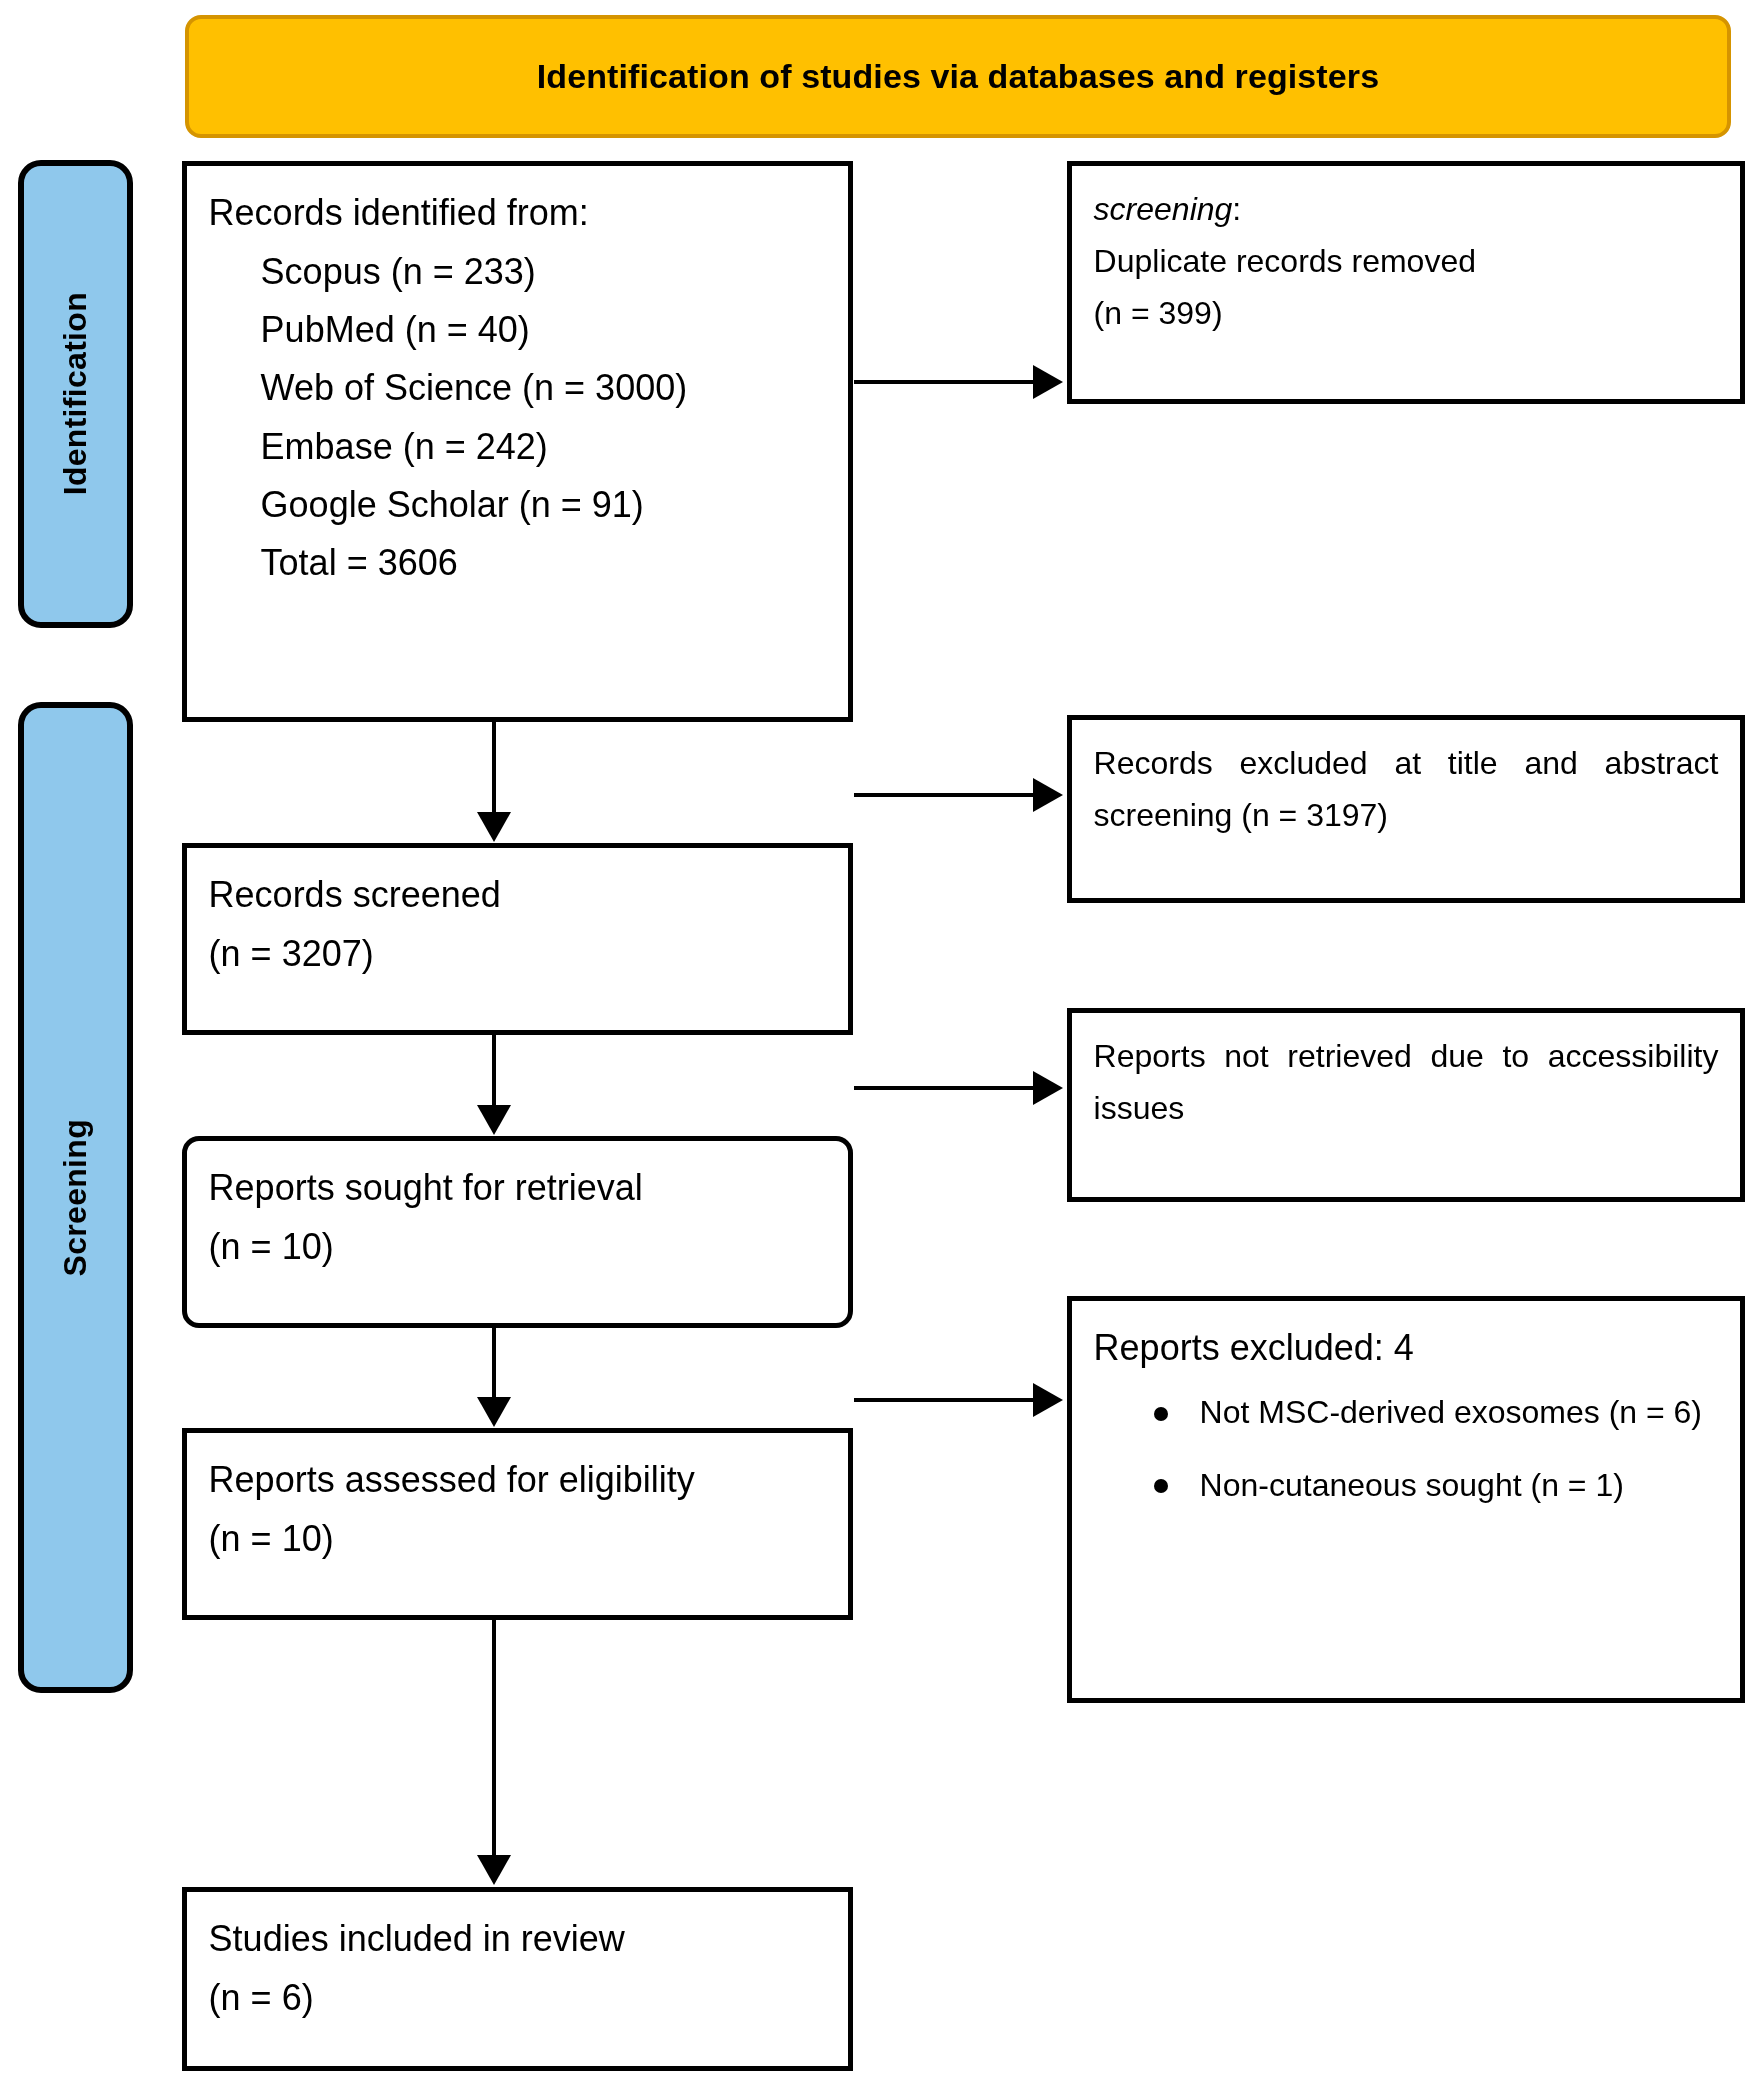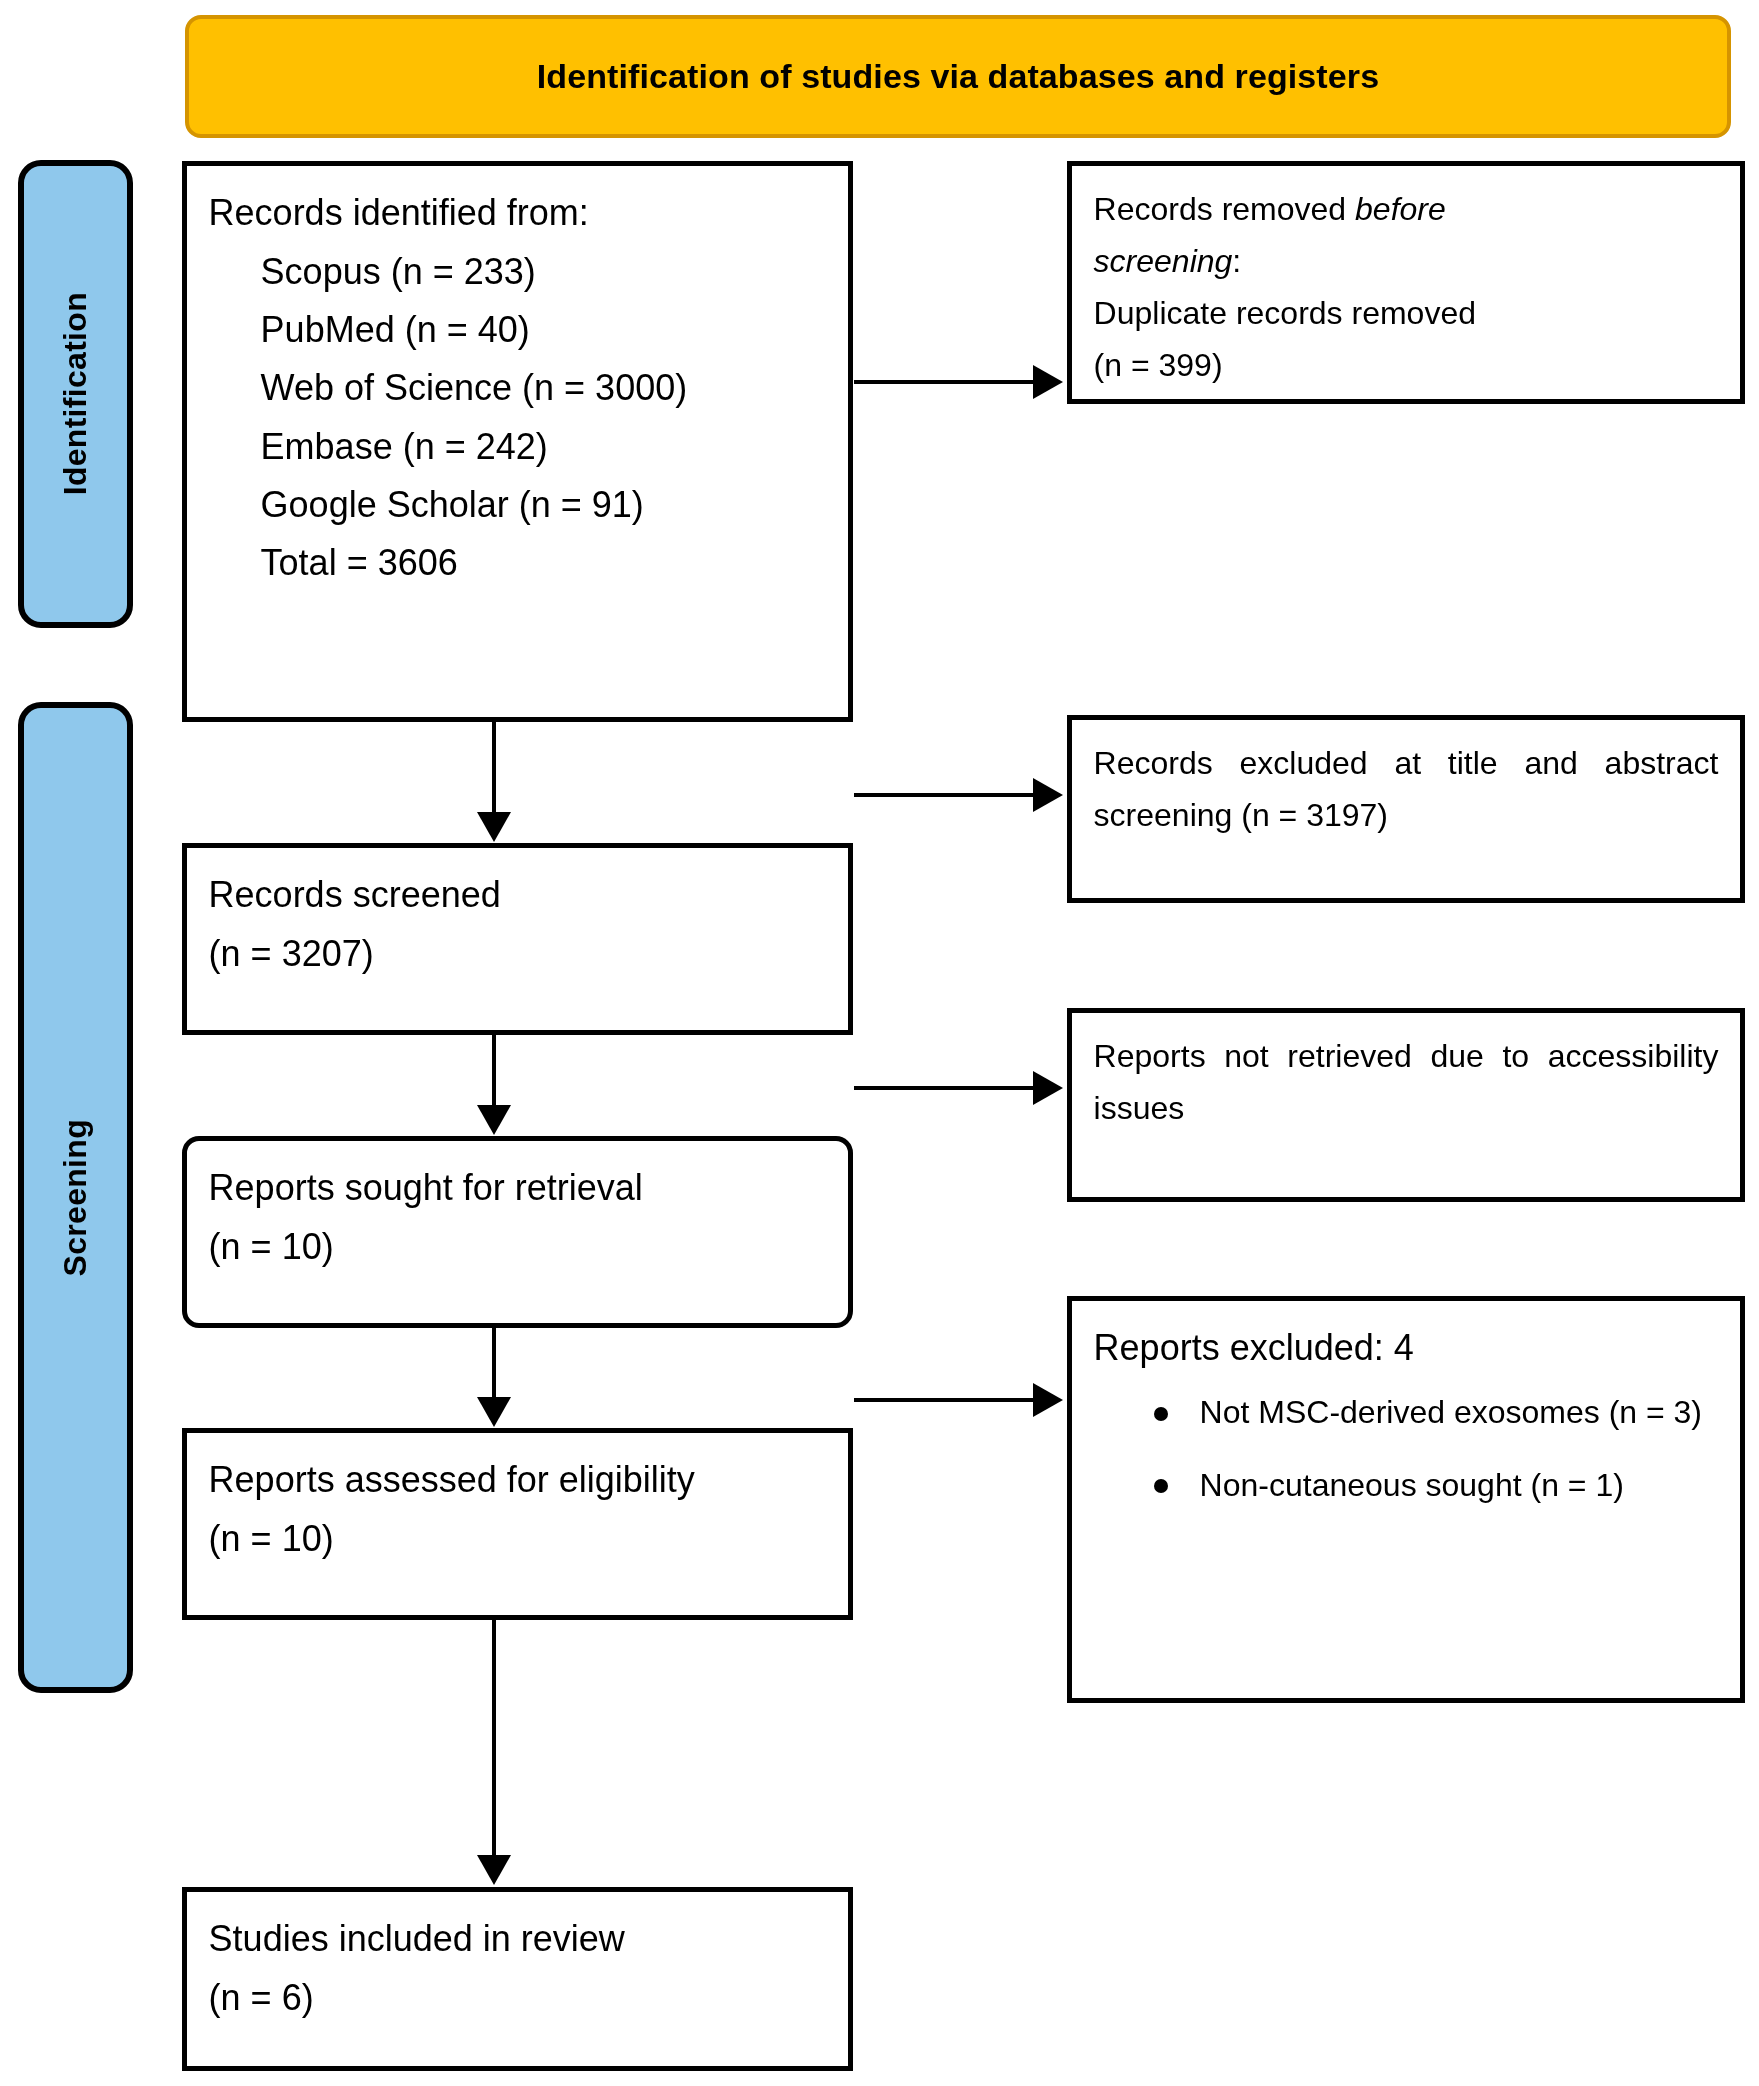--- a/index.html
+++ b/index.html
@@ -194,21 +194,20 @@
     <div class="line">Records identified from:</div>
     <div class="line indent">Scopus (n = 233)</div>
     <div class="line indent">PubMed (n = 40)</div>
     <div class="line indent">Web of Science (n = 3000)</div>
     <div class="line indent">Embase (n = 242)</div>
     <div class="line indent">Google Scholar (n = 91)</div>
     <div class="line indent">Total = 3606</div>
   </div>
 
   <div class="flow-box" id="box-removed">
-    <div class="para justify-all"><span>Records removed </span><em>before</em></div>
     <div class="para"><em>screening</em><span>:</span></div>
     <div class="para">Duplicate records removed</div>
     <div class="para"> (n = 399)</div>
   </div>
 
   <div class="flow-box" id="box-screened">
     <div class="line">Records screened</div>
     <div class="line">(n = 3207)</div>
   </div>
 
@@ -229,21 +228,21 @@
     <div class="line">Reports assessed for eligibility</div>
     <div class="line"> (n = 10)</div>
   </div>
 
   <div class="flow-box" id="box-reports-excl">
     <div class="line">Reports excluded: 4</div>
     <ul class="bullet-list">
       <li>
         <span class="dot"></span>
         <span>Not MSC-derived</span>
-        <span class="bullet-tail">exosomes (n = 3)</span>
+        <span class="bullet-tail">exosomes (n = 6)</span>
       </li>
       <li>
         <span class="dot"></span>
         <span>Non-cutaneous sought</span>
         <span class="bullet-tail">(n = 1)</span>
       </li>
     </ul>
   </div>
 
   <div class="flow-box" id="box-included">

